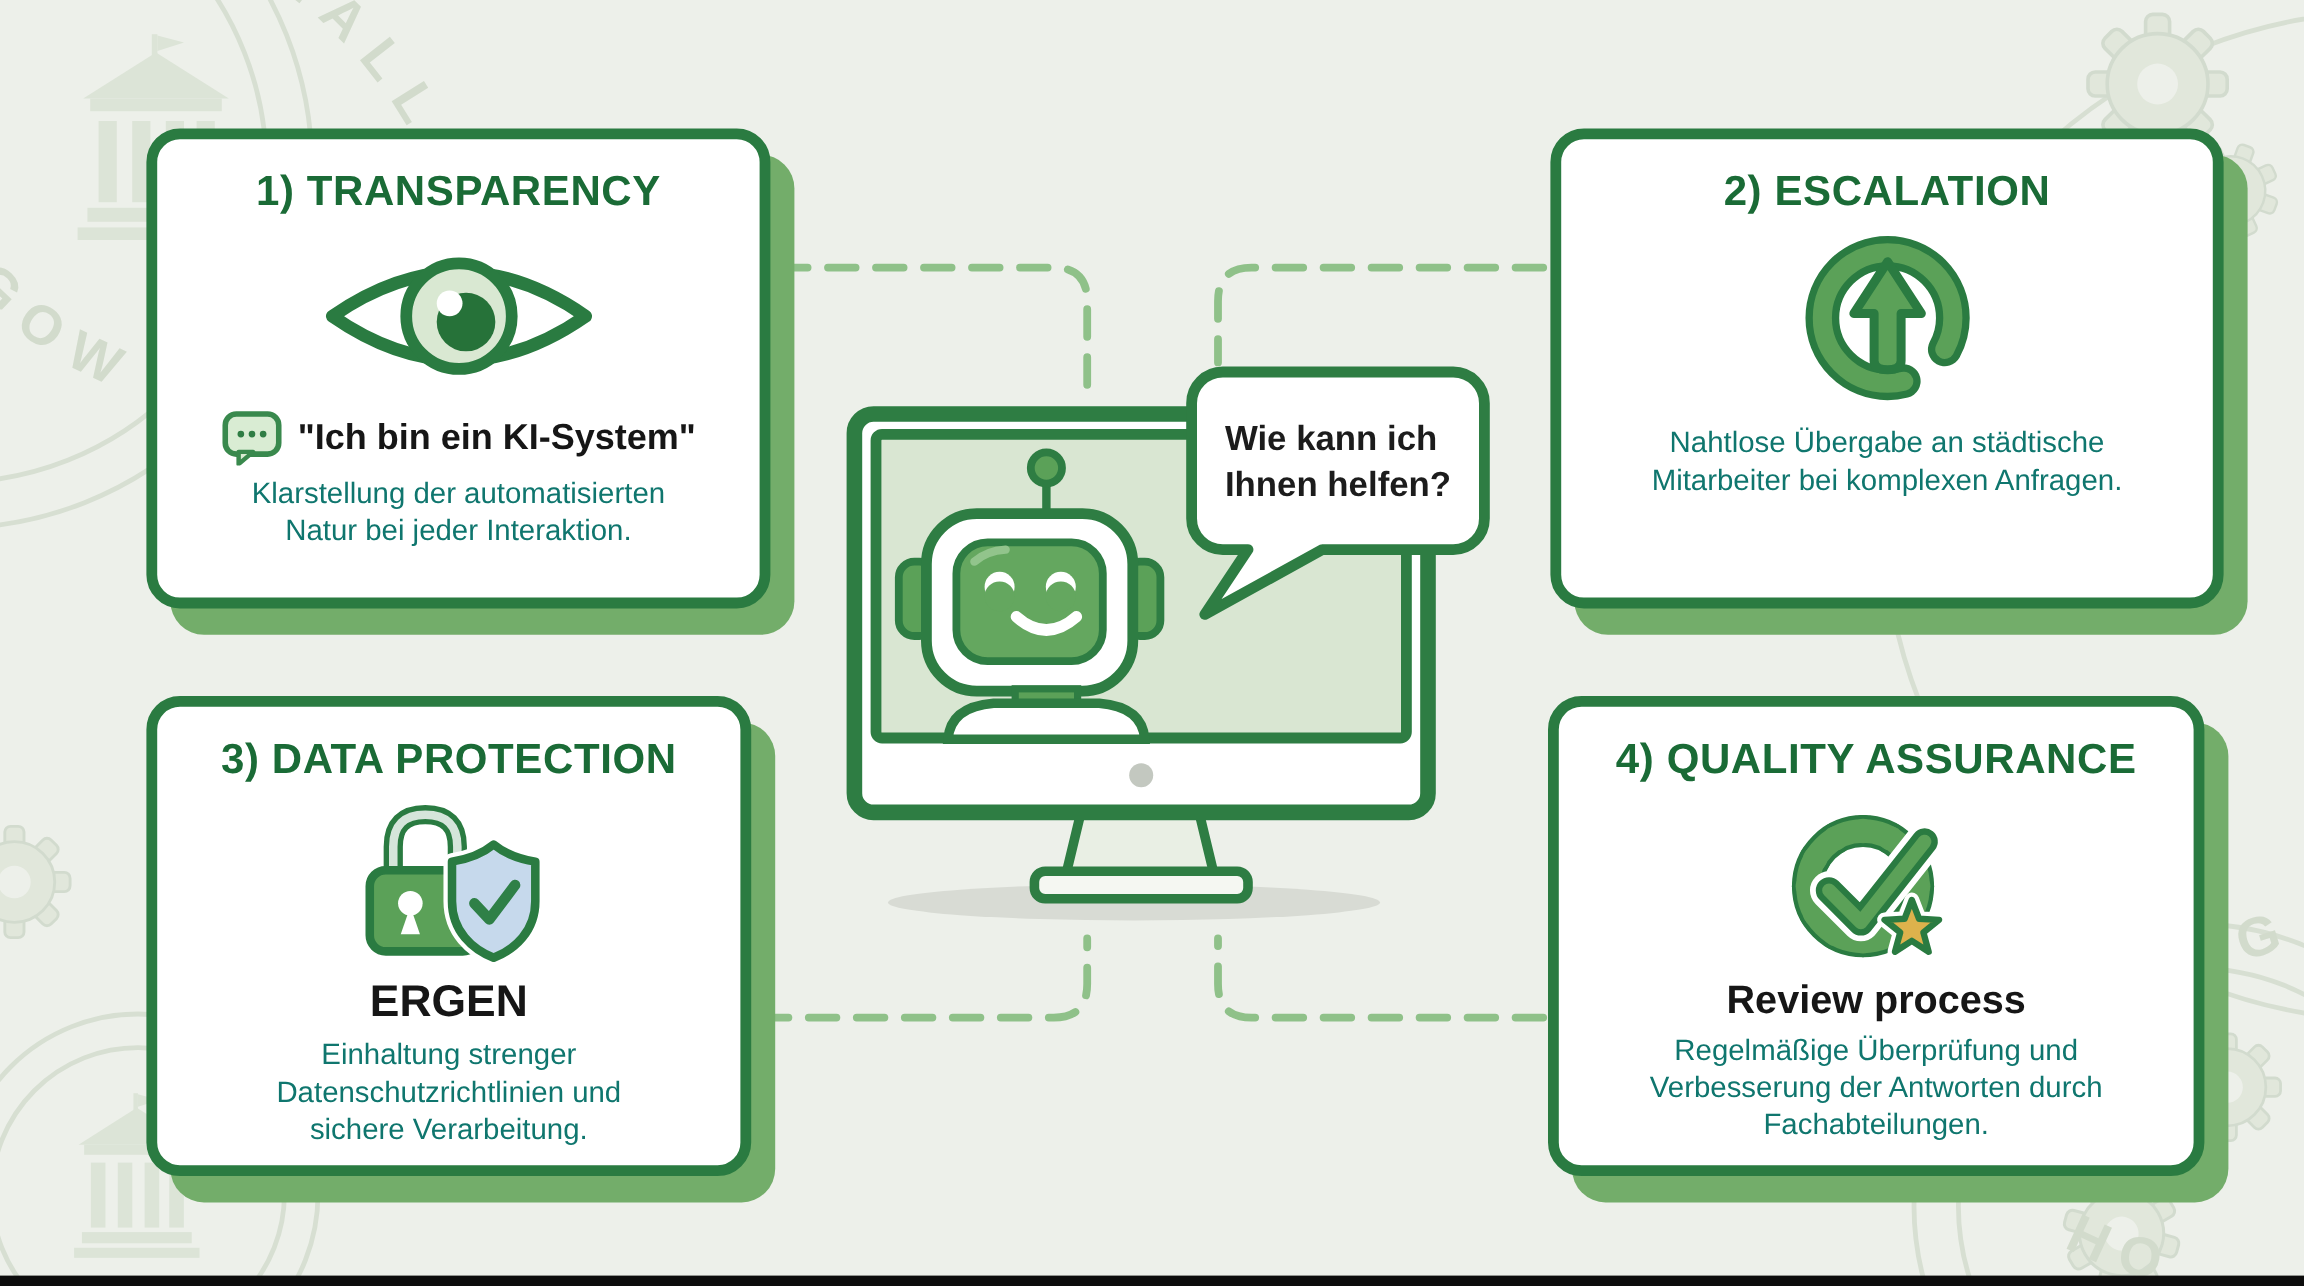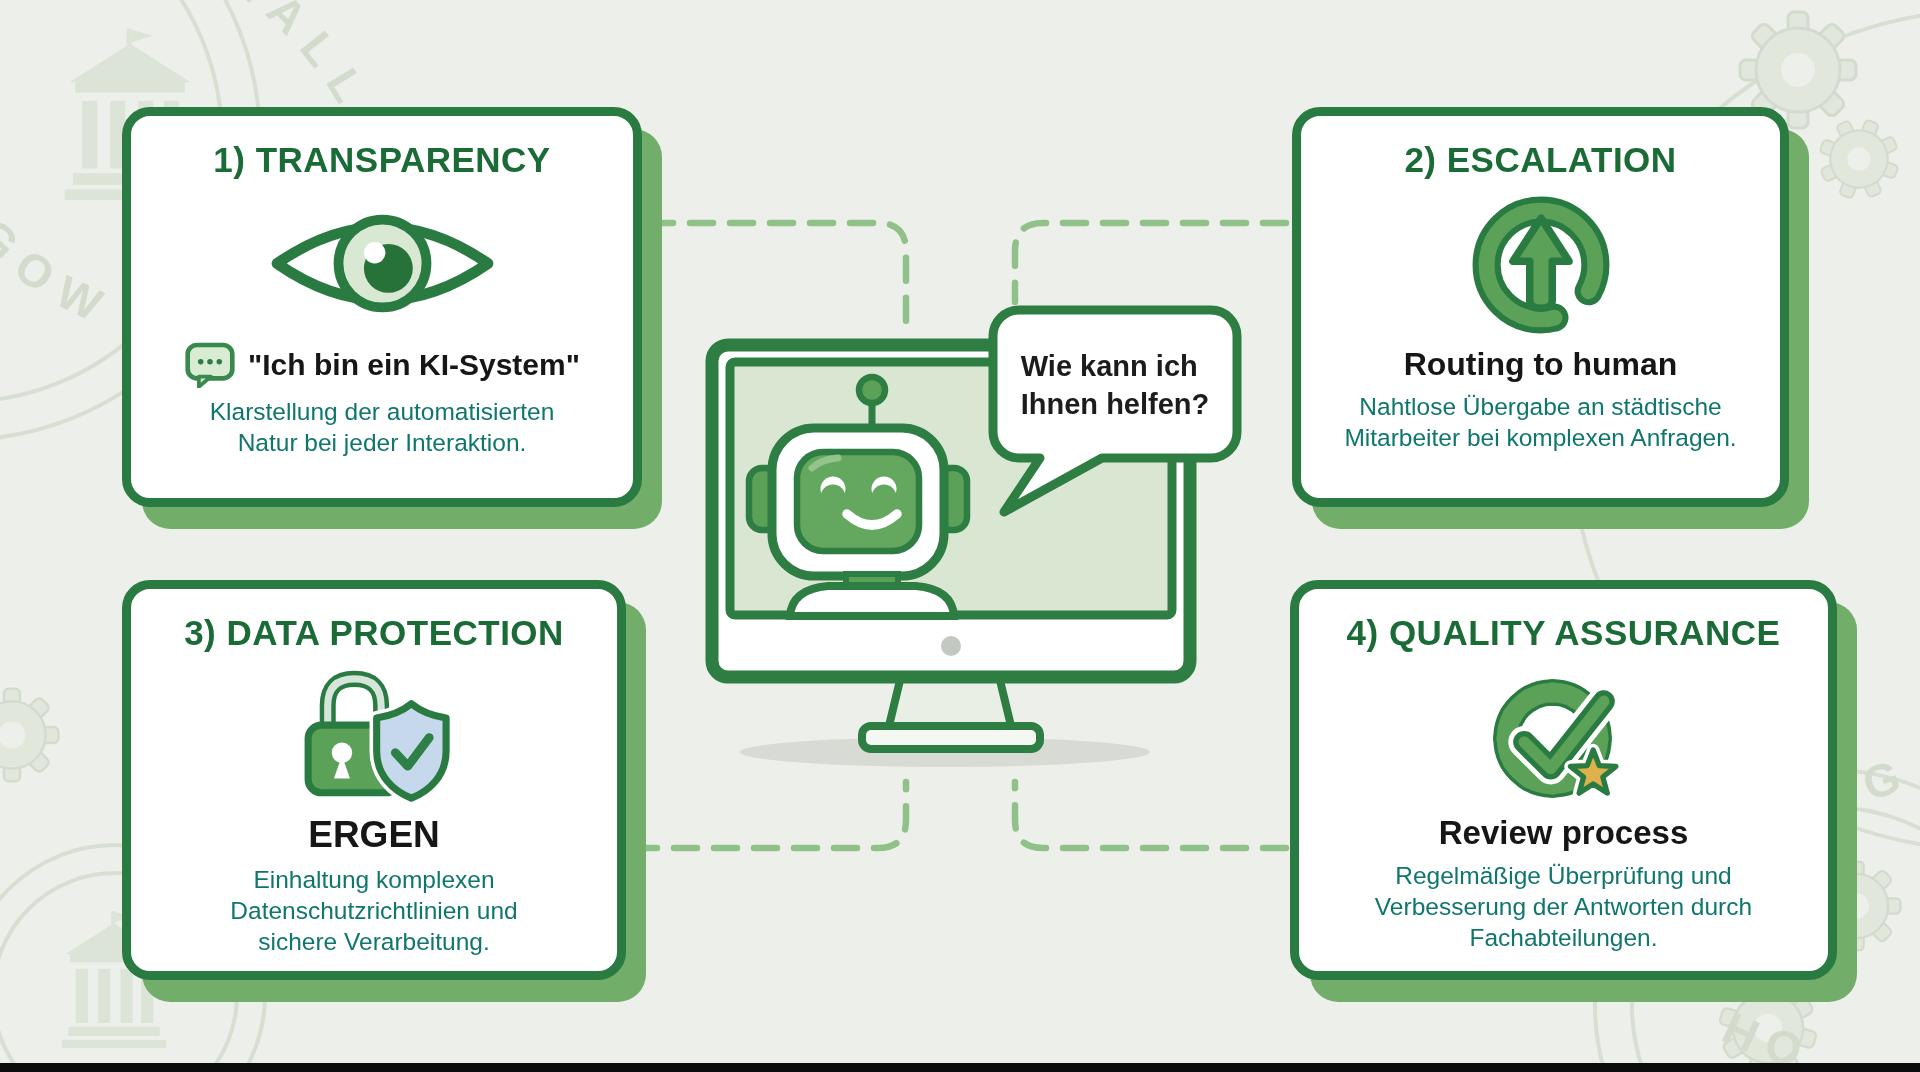--- a/index.html
+++ b/index.html
@@ -6,21 +6,21 @@
   *{box-sizing:border-box;}
   .canvas{position:relative;width:1920px;height:1072px;background:#edf0ea;overflow:hidden;
           font-family:"Liberation Sans",sans-serif;}
   .layer{position:absolute;left:0;top:0;width:1920px;height:1072px;}
 
   
   .card{position:absolute;background:#ffffff;border:9px solid #2a7b41;border-radius:28px;
         box-shadow:20px 22px 0 #73ad6a;display:flex;flex-direction:column;align-items:center;
         text-align:center;z-index:3;}
   .c1{left:122px;top:107px;width:520px;height:400px;}
-  .c2{left:1292px;top:107px;width:497px;height:400px;}
+  .c2{left:1292px;top:107px;width:561px;height:400px;}
   .c3{left:122px;top:580px;width:504px;height:400px;}
   .c4{left:1290px;top:580px;width:547px;height:400px;}
   .card-title{margin:24px 10px 0;font-size:35px;font-weight:bold;color:#1a6b36;letter-spacing:.5px;}
   .icon-wrap{display:flex;align-items:center;justify-content:center;}
   .c1 .icon-wrap{margin:20px 0 14px;}
   .c2 .icon-wrap{margin:10px 0 6px;}
   .c3 .icon-wrap{margin:8px 0 6px;}
   .c4 .icon-wrap{margin:4px 0 2px;}
   .headline-row{display:flex;align-items:center;justify-content:center;gap:12px;}
   .headline{font-weight:bold;color:#161616;}
@@ -178,23 +178,20 @@
 
   <section class="card c2">
     <h2 class="card-title">2) ESCALATION</h2>
     <div class="icon-wrap">
       <svg width="150" height="150" viewBox="0 0 160 160">
         <circle cx="80" cy="80" r="58" pathLength="100" fill="none" stroke="#2a7b41" stroke-width="30" stroke-linecap="round" stroke-dasharray="8 13 79 0"></circle>
         <circle cx="80" cy="80" r="58" pathLength="100" fill="none" stroke="#5ba158" stroke-width="17" stroke-linecap="round" stroke-dasharray="8 13 79 0"></circle>
         <path d="M 80 30 L 50 76 H 68 V 118 Q 68 126 80 126 Q 92 126 92 118 V 76 H 110 Z" fill="#5ba158" stroke="#2a7b41" stroke-width="8" stroke-linejoin="round"></path>
       </svg>
     </div>
-    <div class="headline-row">
-      <div class="headline">Routing to human</div>
-    </div>
     <p class="body">Nahtlose Übergabe an städtische
 Mitarbeiter bei komplexen Anfragen.</p>
   </section>
 
   <section class="card c3">
     <h2 class="card-title">3) DATA PROTECTION</h2>
     <div class="icon-wrap">
       <svg width="178" height="147" viewBox="0 0 200 165">
         <path d="M 48 82 V 50 Q 48 20 78 20 Q 108 20 108 50 V 66" fill="none" stroke="#2a7b41" stroke-width="18"></path>
         <path d="M 48 82 V 50 Q 48 20 78 20 Q 108 20 108 50 V 66" fill="none" stroke="#d5e5da" stroke-width="8"></path>
@@ -202,21 +199,21 @@
         <circle cx="64" cy="103" r="11.5" fill="#ffffff"></circle>
         <path d="M 64 106 L 55 132 H 73 Z" fill="#ffffff"></path>
         <path d="M 142 48 C 153 57 168 62 181 64 V 101 C 181 129 162 146 142 154 C 122 146 103 129 103 101 V 64 C 116 62 131 57 142 48 Z" fill="#ffffff" stroke="#ffffff" stroke-width="16" stroke-linejoin="round"></path>
         <path d="M 142 48 C 153 57 168 62 181 64 V 101 C 181 129 162 146 142 154 C 122 146 103 129 103 101 V 64 C 116 62 131 57 142 48 Z" fill="#c6d9ec" stroke="#2a7b41" stroke-width="8" stroke-linejoin="round"></path>
         <path d="M 124 103 L 138 118 L 162 86" fill="none" stroke="#2f8047" stroke-width="10" stroke-linecap="round" stroke-linejoin="round"></path>
       </svg>
     </div>
     <div class="headline-row">
       <div class="headline">ERGEN</div>
     </div>
-    <p class="body">Einhaltung komplexen
+    <p class="body">Einhaltung strenger
 Datenschutzrichtlinien und
 sichere Verarbeitung.</p>
   </section>
 
   <section class="card c4">
     <h2 class="card-title">4) QUALITY ASSURANCE</h2>
     <div class="icon-wrap">
       <svg width="168" height="155" viewBox="0 0 190 175">
         <g fill="#2a7b41">
           <circle cx="134" cy="92" r="15"></circle>

